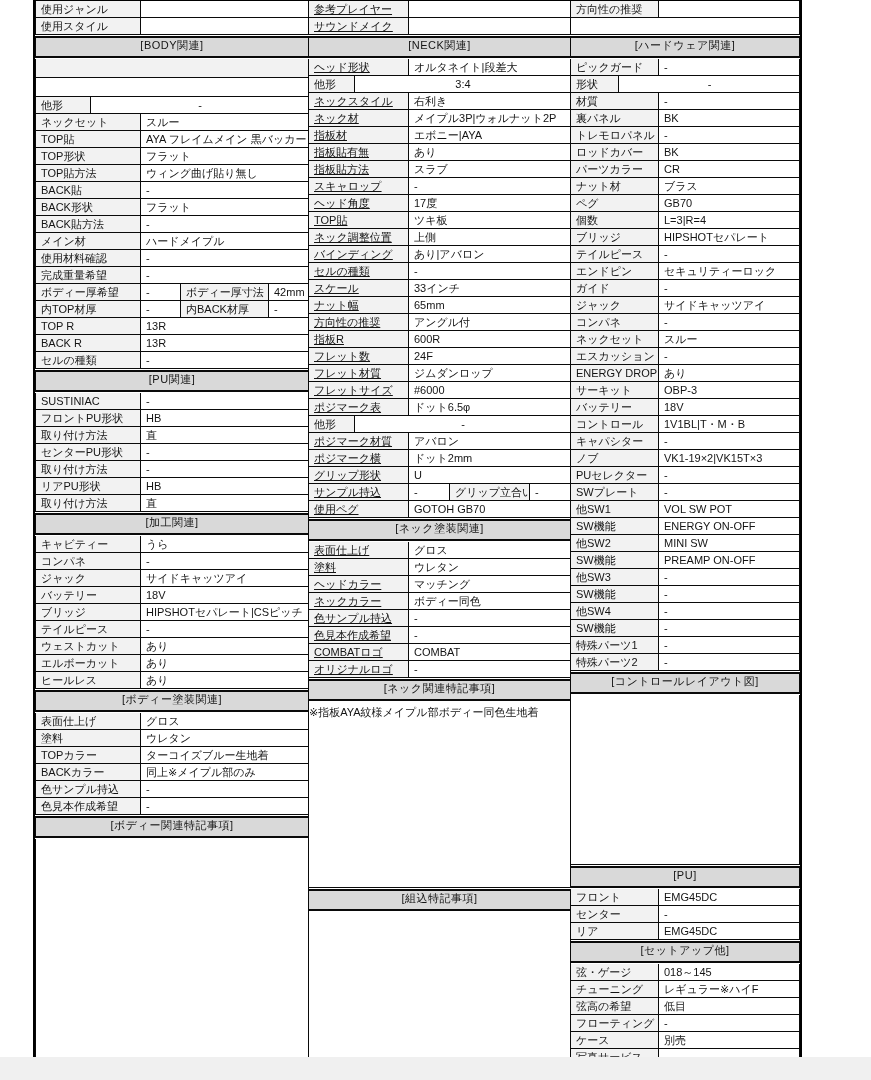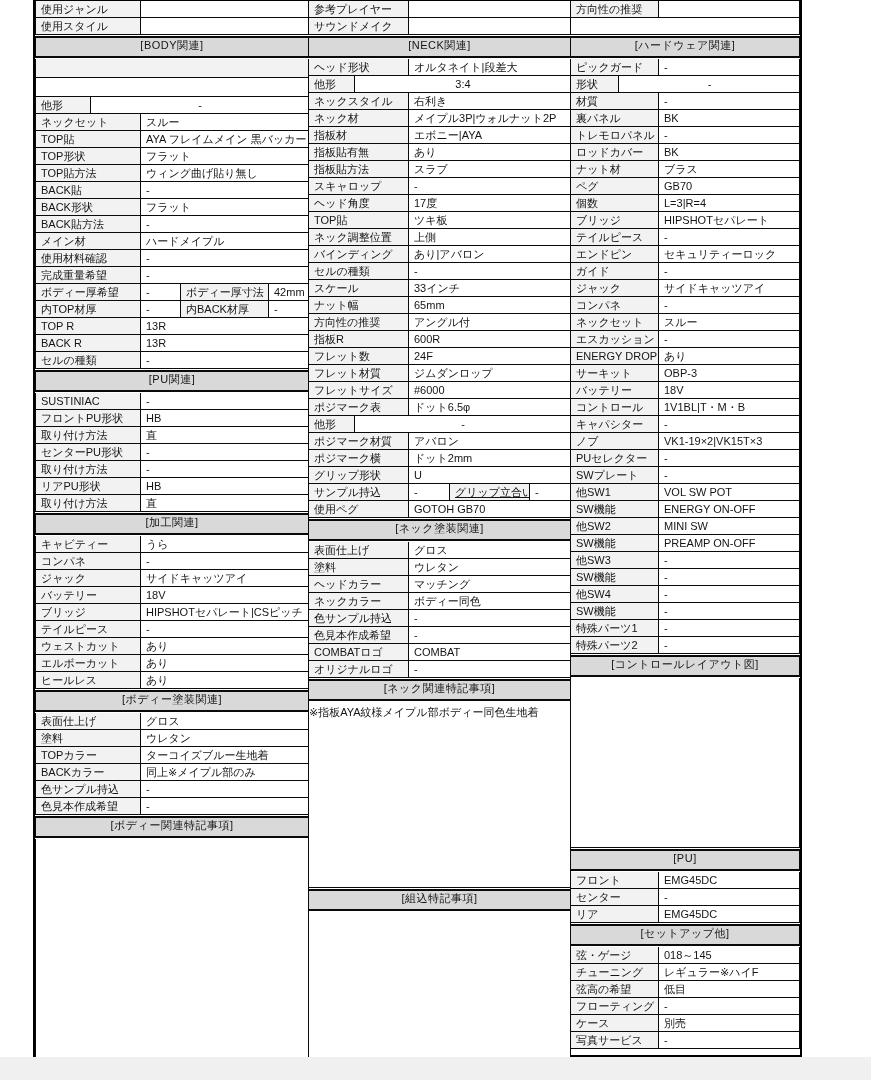--- a/index.html
+++ b/index.html
@@ -26,31 +26,31 @@
     border:1px solid #0a0a0a;border-top:none;
     overflow:hidden;
   }
   .row{height:17px;display:flex;align-items:stretch;}
   .cell{box-sizing:border-box;padding:2px 4px 0 5px;white-space:nowrap;overflow:hidden;line-height:13px;}
   .lbl{background:#f2f2f2;border-right:1px solid #0a0a0a;}
   .val{flex:1;background:#fff;}
   .val.center{text-align:center;}
 
   .col-left  .row > .lbl.main{width:105px;}
-  .col-middle .row > .lbl.main{width:100px;}
+  .col-middle .row > .lbl.main{width:100px;text-decoration:underline;}
   .col-right .row > .lbl.main{width:88px;}
 
   .col-left  .row > .lbl.small{width:55px;}
   .col-middle .row > .lbl.small{width:46px;}
   .col-right .row > .lbl.small{width:48px;}
 
   .col-left  .row > .v1{width:46px;border-right:1px solid #0a0a0a;}
   .col-left  .row > .l2{width:88px;}
   .col-middle .row > .v1{width:50px;border-right:1px solid #0a0a0a;}
-  .col-middle .row > .l2{width:80px;text-decoration:underline;}
+  .col-middle .row > .l2{width:80px;}
 
   .hdr{
     height:17px;background:#d9d9d9;text-align:center;font-weight:normal;
     border:1px solid #0a0a0a;border-top:2px solid #0a0a0a;border-bottom:2px solid #0a0a0a;
     margin-top:1px;margin-bottom:1px;
     padding-top:1px;line-height:13px;letter-spacing:0.5px;
   }
   .crow{height:17px;text-align:center;padding-top:18px;line-height:13px;}
   .crow.lblbg{background:#f2f2f2;}
   .note{padding:3px 0;line-height:14px;white-space:normal;}
@@ -423,20 +423,24 @@
         </div>
         <div class="row blk">
           <div class="cell lbl main">トレモロパネル</div>
           <div class="cell val">-</div>
         </div>
         <div class="row blk">
           <div class="cell lbl main">ロッドカバー</div>
           <div class="cell val">BK</div>
         </div>
         <div class="row blk">
+          <div class="cell lbl main">パーツカラー</div>
+          <div class="cell val">CR</div>
+        </div>
+        <div class="row blk">
           <div class="cell lbl main">ナット材</div>
           <div class="cell val">ブラス</div>
         </div>
         <div class="row blk">
           <div class="cell lbl main">ペグ</div>
           <div class="cell val">GB70</div>
         </div>
         <div class="row blk">
           <div class="cell lbl main">個数</div>
           <div class="cell val">L=3|R=4</div>

